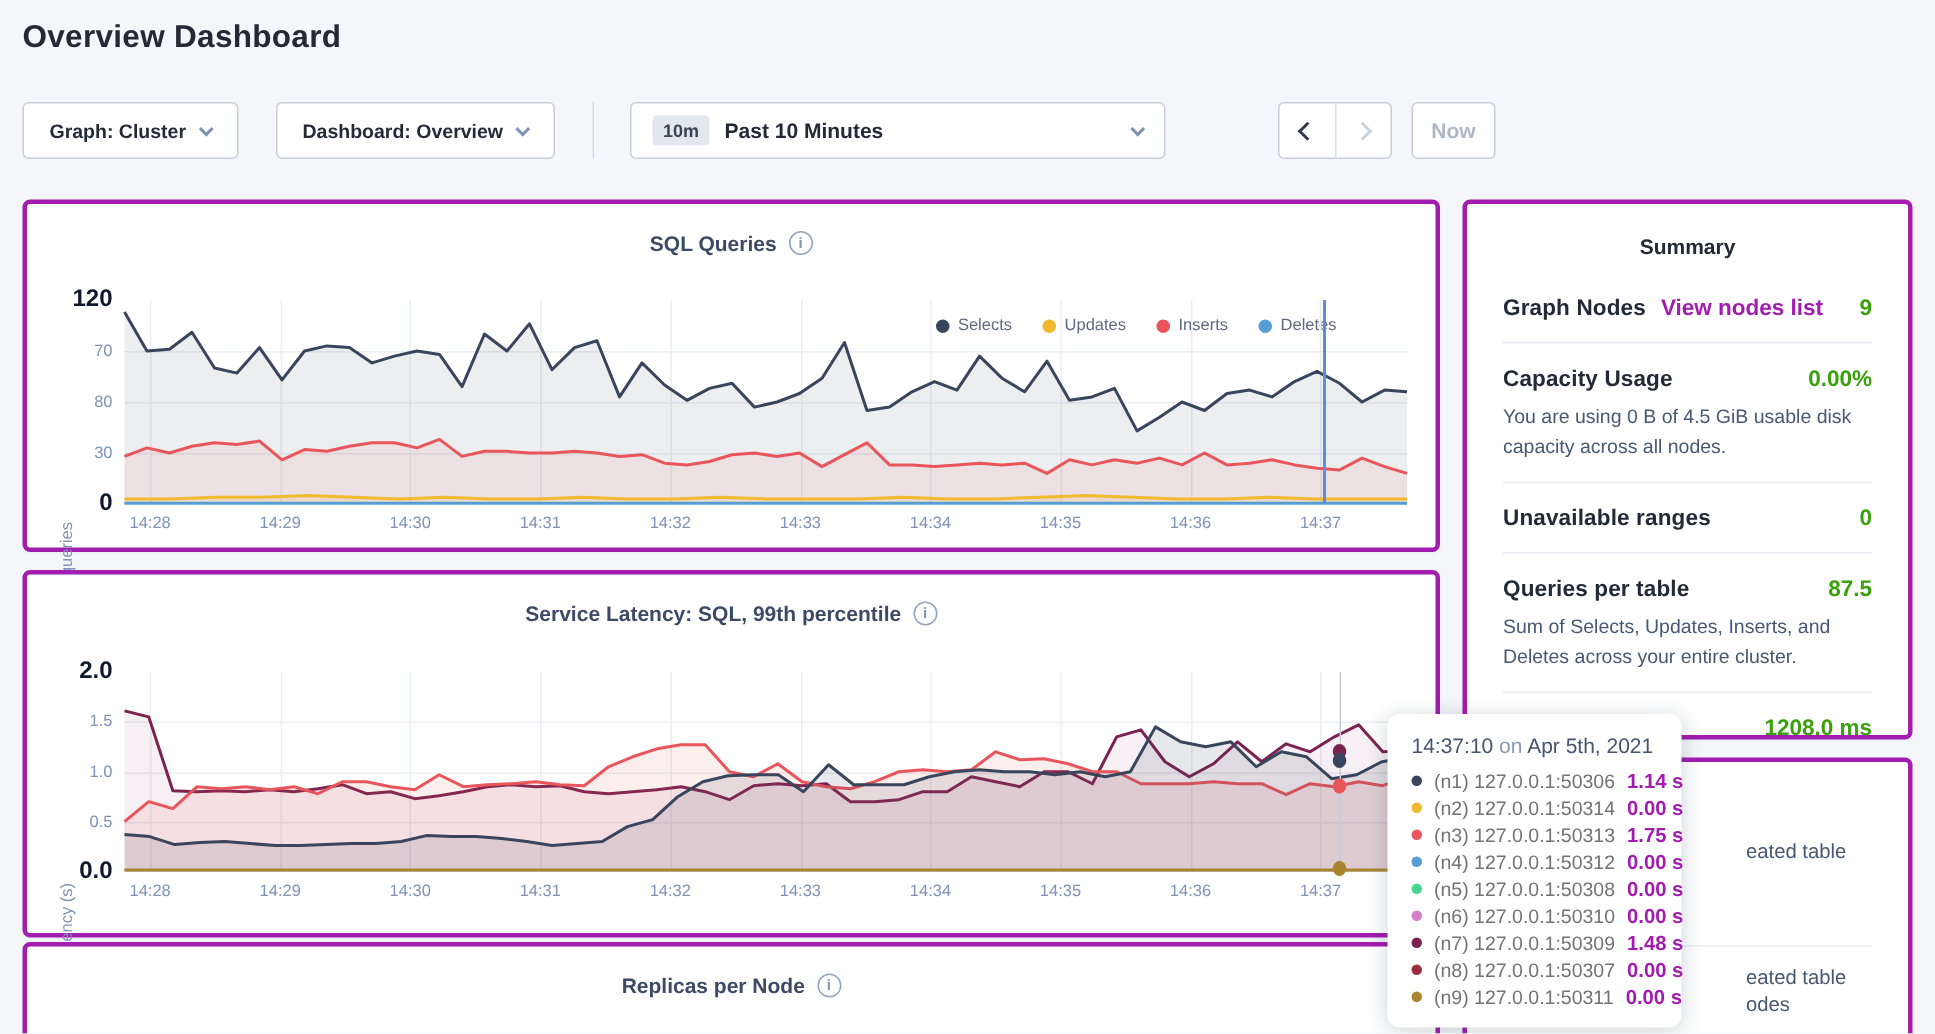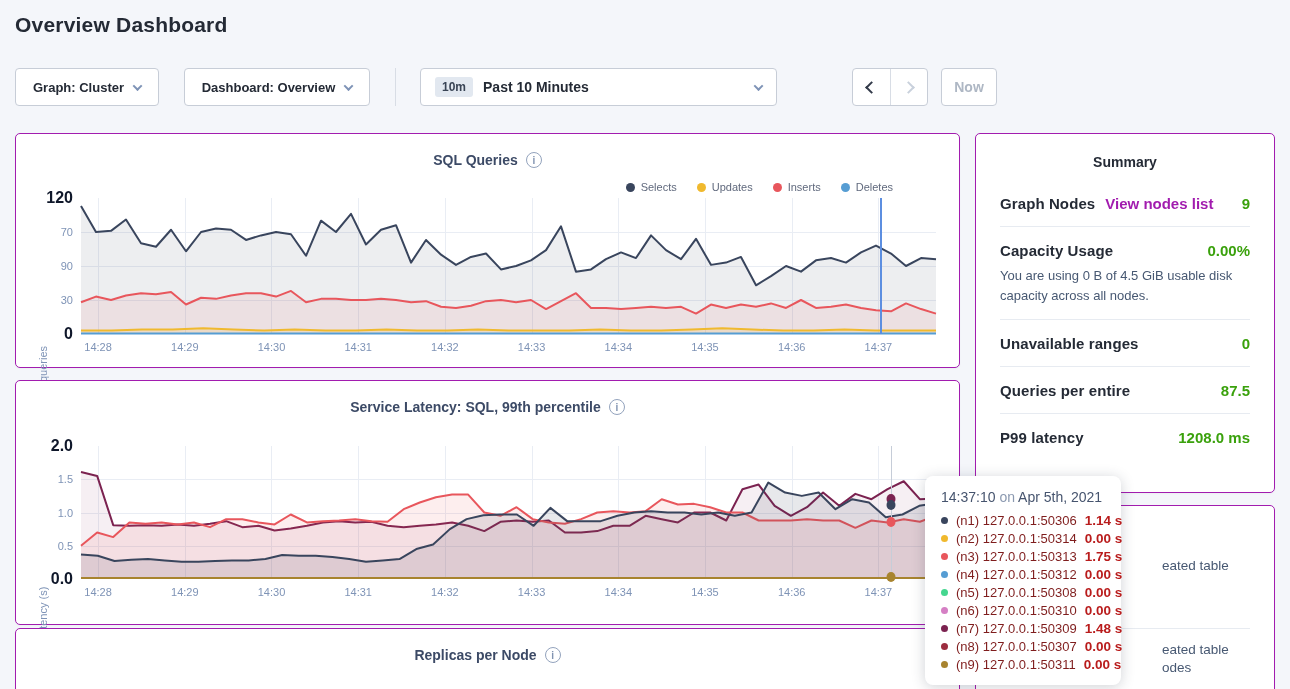--- a/index.html
+++ b/index.html
@@ -26,32 +26,32 @@
   .nav-group { position:absolute; left:852px; top:68px; height:38px; width:76px; background:#fff; border:1px solid #c7cdd7; border-radius:4px; display:flex; }
   .nav-cell { flex:1; display:flex; align-items:center; justify-content:center; cursor:pointer; }
   .nav-cell + .nav-cell { border-left:1px solid #d8dde5; }
   .arrow { width:9px; height:9px; border-right:2.5px solid #323a49; border-bottom:2.5px solid #323a49; }
   .arrow.left  { transform:rotate(135deg); }
   .arrow.right { transform:rotate(-45deg); border-color:#c9d1dc; }
   #now-btn { left:941px; width:56px; justify-content:center; }
   #now-btn .lbl { color:#aeb7c4; font-size:14px; }
 
   
-  .card { position:absolute; background:#fff; border:1px solid #a21caf; border-radius:5px; box-shadow:0 1px 2px rgba(60,70,90,.04); }
+  .card { position:absolute; background:#fff; border:3px solid #a21caf; border-radius:5px; box-shadow:0 1px 2px rgba(60,70,90,.04); }
   #card-sql     { left:15px; top:133px; width:945px; height:235px; }
   #card-latency { left:15px; top:380px; width:945px; height:245px; }
   #card-replicas{ left:15px; top:628px; width:945px; height:100px; }
 
   .chart-title-row { display:flex; align-items:center; justify-content:center; gap:8px; padding-top:18px; }
   .chart-title { font-size:14px; font-weight:700; color:#3c4a66; }
   .info-icon { width:16px; height:16px; border:1px solid #93a3bd; border-radius:50%; color:#8193b1; font-size:10px; font-weight:700;
                display:flex; align-items:center; justify-content:center; cursor:pointer; }
 
   .legend { position:absolute; top:47px; right:66px; display:flex; gap:20px; }
-  .legend-item { display:flex; align-items:center; gap:6px; cursor:pointer; }
+  .legend-item { display:flex; align-items:center; gap:6px; cursor:pointer;margin-top:28px; }
   .legend-dot { width:9px; height:9px; border-radius:50%; }
   .legend-label { font-size:11px; color:#60697d; }
 
   .plot { position:absolute; left:65px; }
   #plot-sql     { top:64px; width:855px; height:136px; }
   #plot-latency { top:65px; width:855px; height:133px; }
   .plot svg { position:absolute; left:0; top:0; width:100%; height:100%; overflow:visible; }
   .vgrid { position:absolute; top:0; bottom:0; width:1px; background:#e9edf4; }
   .hgrid { position:absolute; left:0; right:0; height:1px; background:#e9edf4; }
   .baseline { position:absolute; left:0; right:0; height:1px; background:#c9d1dc; }
@@ -78,22 +78,22 @@
   .event-frag { position:absolute; left:186px; font-size:13.5px; color:#475872; white-space:nowrap; }
   .event-divider { position:absolute; left:24px; right:24px; height:1px; background:#e7ebf1; }
 
   
   .tooltip { position:absolute; left:925px; top:476px; width:196px; z-index:20; background:#fff; border-radius:8px;
              box-shadow:0 2px 14px rgba(40,50,70,.22); padding:13px 16px 12px; }
   .tt-header { font-size:14px; color:#46546e; padding-bottom:6px; }
   .tt-header .tt-on { color:#8b99b0; }
   .tt-row { display:flex; align-items:center; gap:8px; height:18px; }
   .tt-dot { width:7px; height:7px; border-radius:50%; flex:none; }
-  .tt-label { font-size:13px; color:#7f1d1d; white-space:nowrap; }
-  .tt-value { margin-left:auto; font-size:13.5px; font-weight:700; color:#b91c1c; white-space:nowrap; }
+  .tt-label { font-size:13px; color:#737373; white-space:nowrap; }
+  .tt-value { margin-left:auto; font-size:13.5px; font-weight:700; color:#a21caf; white-space:nowrap; }
 </style>
 </head>
 <body>
 
 <div class="page">
 
   <div class="page-title">Overview Dashboard</div>
 
   <div class="btn-box" id="graph-dd">
     <span class="lbl">Graph: Cluster</span>
@@ -164,21 +164,21 @@
         <div class="xlabel" style="left: 72.98%;">14:35</div>
         <div class="vgrid" style="left: 83.12%;"></div>
         <div class="xlabel" style="left: 83.12%;">14:36</div>
         <div class="vgrid" style="left: 93.26%;"></div>
         <div class="xlabel" style="left: 93.26%;">14:37</div>
         <div class="baseline" style="top: calc(100% - 1px);"></div>
         <div class="ylabel strong" style="top: 100%;">0</div>
         <div class="hgrid" style="top: 75%;"></div>
         <div class="ylabel" style="top: 75%;">30</div>
         <div class="hgrid" style="top: 50%;"></div>
-        <div class="ylabel" style="top: 50%;">90</div>
+        <div class="ylabel" style="top: 50%;">80</div>
         <div class="hgrid" style="top: 25%;"></div>
         <div class="ylabel" style="top: 25%;">70</div>
         <div class="ylabel strong" style="top: 0%;">120</div>
         <svg viewBox="0 0 1000 1000" preserveAspectRatio="none">
           <path d="M0.0 58.3 L17.5 250.0 L35.1 241.7 L52.6 158.3 L70.2 333.3 L87.7 358.3 L105.3 233.3 L122.8 391.7 L140.4 250.0 L157.9 225.0 L175.4 233.3 L193.0 308.3 L210.5 275.0 L228.1 250.0 L245.6 266.7 L263.2 425.0 L280.7 166.7 L298.2 250.0 L315.8 116.7 L333.3 341.7 L350.9 233.3 L368.4 200.0 L386.0 475.0 L403.5 308.3 L421.1 416.7 L438.6 491.7 L456.1 433.3 L473.7 408.3 L491.2 525.0 L508.8 500.0 L526.3 458.3 L543.9 383.3 L561.4 208.3 L578.9 541.7 L596.5 525.0 L614.0 450.0 L631.6 400.0 L649.1 441.7 L666.7 275.0 L684.2 383.3 L701.8 450.0 L719.3 300.0 L736.8 491.7 L754.4 475.0 L771.9 433.3 L789.5 641.7 L807.0 575.0 L824.6 500.0 L842.1 541.7 L859.6 458.3 L877.2 441.7 L894.7 475.0 L912.3 400.0 L929.8 350.0 L947.4 408.3 L964.9 500.0 L982.5 441.7 L1000.0 450.0 L1000 1000 L0 1000 Z" fill="#39455d" fill-opacity="0.09" stroke="none"></path>
           <path d="M0.0 58.3 L17.5 250.0 L35.1 241.7 L52.6 158.3 L70.2 333.3 L87.7 358.3 L105.3 233.3 L122.8 391.7 L140.4 250.0 L157.9 225.0 L175.4 233.3 L193.0 308.3 L210.5 275.0 L228.1 250.0 L245.6 266.7 L263.2 425.0 L280.7 166.7 L298.2 250.0 L315.8 116.7 L333.3 341.7 L350.9 233.3 L368.4 200.0 L386.0 475.0 L403.5 308.3 L421.1 416.7 L438.6 491.7 L456.1 433.3 L473.7 408.3 L491.2 525.0 L508.8 500.0 L526.3 458.3 L543.9 383.3 L561.4 208.3 L578.9 541.7 L596.5 525.0 L614.0 450.0 L631.6 400.0 L649.1 441.7 L666.7 275.0 L684.2 383.3 L701.8 450.0 L719.3 300.0 L736.8 491.7 L754.4 475.0 L771.9 433.3 L789.5 641.7 L807.0 575.0 L824.6 500.0 L842.1 541.7 L859.6 458.3 L877.2 441.7 L894.7 475.0 L912.3 400.0 L929.8 350.0 L947.4 408.3 L964.9 500.0 L982.5 441.7 L1000.0 450.0" fill="none" stroke="#39455d" stroke-width="2" vector-effect="non-scaling-stroke" stroke-linejoin="round"></path>
           <path d="M0.0 766.7 L17.5 725.0 L35.1 750.0 L52.6 716.7 L70.2 700.0 L87.7 708.3 L105.3 691.7 L122.8 783.3 L140.4 733.3 L157.9 741.7 L175.4 716.7 L193.0 700.0 L210.5 700.0 L228.1 725.0 L245.6 683.3 L263.2 766.7 L280.7 741.7 L298.2 741.7 L315.8 750.0 L333.3 750.0 L350.9 741.7 L368.4 750.0 L386.0 766.7 L403.5 758.3 L421.1 800.0 L438.6 808.3 L456.1 791.7 L473.7 758.3 L491.2 750.0 L508.8 766.7 L526.3 750.0 L543.9 816.7 L561.4 758.3 L578.9 700.0 L596.5 808.3 L614.0 808.3 L631.6 816.7 L649.1 808.3 L666.7 800.0 L684.2 808.3 L701.8 800.0 L719.3 850.0 L736.8 783.3 L754.4 808.3 L771.9 783.3 L789.5 800.0 L807.0 775.0 L824.6 808.3 L842.1 750.0 L859.6 808.3 L877.2 800.0 L894.7 783.3 L912.3 808.3 L929.8 825.0 L947.4 833.3 L964.9 775.0 L982.5 816.7 L1000.0 850.0 L1000 1000 L0 1000 Z" fill="#e8565c" fill-opacity="0.09" stroke="none"></path>
           <path d="M0.0 766.7 L17.5 725.0 L35.1 750.0 L52.6 716.7 L70.2 700.0 L87.7 708.3 L105.3 691.7 L122.8 783.3 L140.4 733.3 L157.9 741.7 L175.4 716.7 L193.0 700.0 L210.5 700.0 L228.1 725.0 L245.6 683.3 L263.2 766.7 L280.7 741.7 L298.2 741.7 L315.8 750.0 L333.3 750.0 L350.9 741.7 L368.4 750.0 L386.0 766.7 L403.5 758.3 L421.1 800.0 L438.6 808.3 L456.1 791.7 L473.7 758.3 L491.2 750.0 L508.8 766.7 L526.3 750.0 L543.9 816.7 L561.4 758.3 L578.9 700.0 L596.5 808.3 L614.0 808.3 L631.6 816.7 L649.1 808.3 L666.7 800.0 L684.2 808.3 L701.8 800.0 L719.3 850.0 L736.8 783.3 L754.4 808.3 L771.9 783.3 L789.5 800.0 L807.0 775.0 L824.6 808.3 L842.1 750.0 L859.6 808.3 L877.2 800.0 L894.7 783.3 L912.3 808.3 L929.8 825.0 L947.4 833.3 L964.9 775.0 L982.5 816.7 L1000.0 850.0" fill="none" stroke="#e8565c" stroke-width="2" vector-effect="non-scaling-stroke" stroke-linejoin="round"></path>
           <path d="M0.0 975.0 L35.7 975.0 L71.4 966.7 L107.1 966.7 L142.9 958.3 L178.6 966.7 L214.3 975.0 L250.0 966.7 L285.7 975.0 L321.4 975.0 L357.1 966.7 L392.9 975.0 L428.6 975.0 L464.3 966.7 L500.0 975.0 L535.7 975.0 L571.4 975.0 L607.1 966.7 L642.9 975.0 L678.6 975.0 L714.3 966.7 L750.0 958.3 L785.7 966.7 L821.4 975.0 L857.1 975.0 L892.9 966.7 L928.6 975.0 L964.3 975.0 L1000.0 975.0 L1000 1000 L0 1000 Z" fill="#f0b92e" fill-opacity="0.15" stroke="none"></path>
           <path d="M0.0 975.0 L35.7 975.0 L71.4 966.7 L107.1 966.7 L142.9 958.3 L178.6 966.7 L214.3 975.0 L250.0 966.7 L285.7 975.0 L321.4 975.0 L357.1 966.7 L392.9 975.0 L428.6 975.0 L464.3 966.7 L500.0 975.0 L535.7 975.0 L571.4 975.0 L607.1 966.7 L642.9 975.0 L678.6 975.0 L714.3 966.7 L750.0 958.3 L785.7 966.7 L821.4 975.0 L857.1 975.0 L892.9 966.7 L928.6 975.0 L964.3 975.0 L1000.0 975.0" fill="none" stroke="#f0b92e" stroke-width="2" vector-effect="non-scaling-stroke" stroke-linejoin="round"></path>
@@ -269,23 +269,24 @@
 
     <div class="sum-row">
       <div class="sum-line">
         <span class="sum-label">Unavailable ranges</span>
         <span class="sum-value">0</span>
       </div>
     </div>
 
     <div class="sum-row">
       <div class="sum-line">
-        <span class="sum-label">Queries per entire</span>
+        <span class="sum-label">Queries per table</span>
         <span class="sum-value">87.5</span>
       </div>
+      <div class="sum-desc">Sum of Selects, Updates, Inserts, and Deletes across your entire cluster.</div>
     </div>
 
     <div class="sum-row">
       <div class="sum-line">
         <span class="sum-label">P99 latency</span>
         <span class="sum-value">1208.0 ms</span>
       </div>
     </div>
   </div>
 

